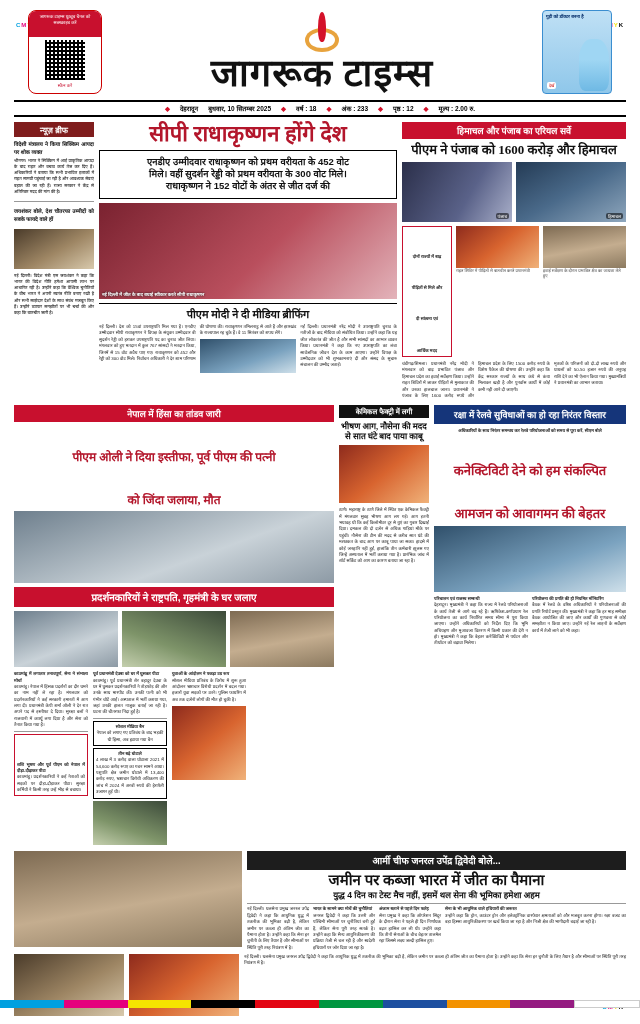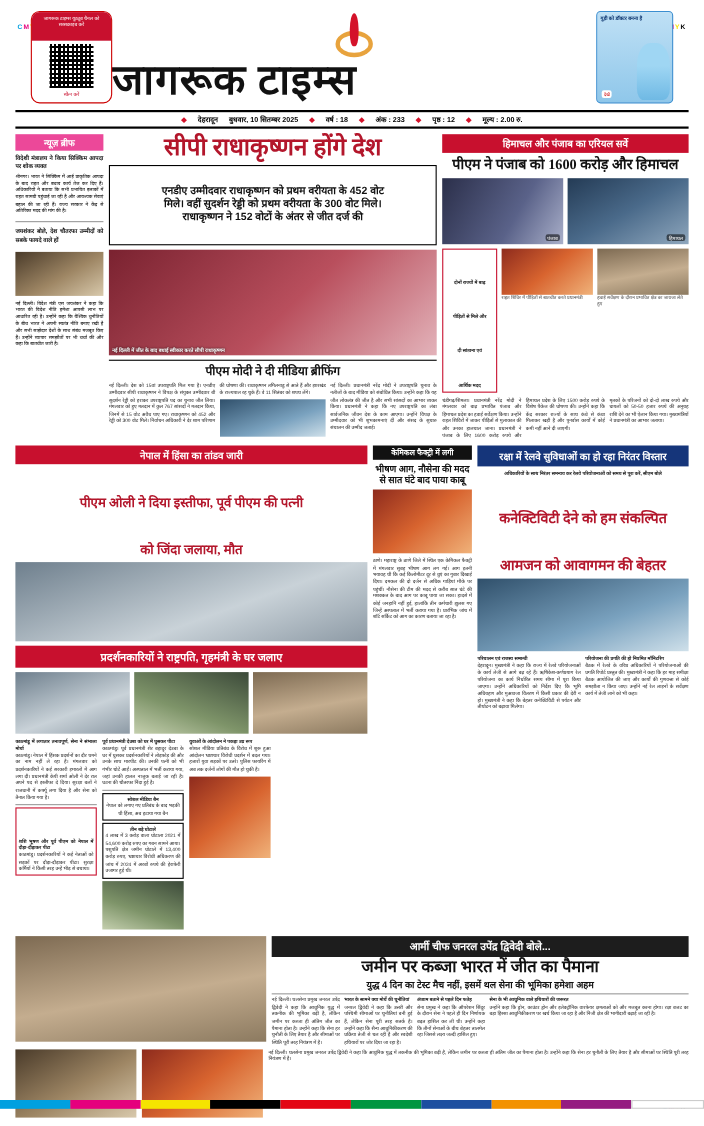--- a/index.html
+++ b/index.html
@@ -27,21 +27,21 @@
   .phone-promo { width:74px; height:84px; border:1px solid #c00; border-radius:8px;
                  background:#fff; position:relative; overflow:hidden; }
   .phone-promo .pp-top { height:26px; background:#c8102e; color:#fff; font-size:4.4px;
                          line-height:1.25; padding:3px 3px 0 3px; text-align:center; }
   .phone-promo .pp-qr { width:40px; height:40px; margin:3px auto 0 auto; background:
       repeating-linear-gradient(0deg,#000 0 2px,#fff 2px 4px),
       repeating-linear-gradient(90deg,#000 0 2px,transparent 2px 4px);
       background-blend-mode:multiply; }
   .phone-promo .pp-btm { font-size:4.5px; text-align:center; color:#c8102e; margin-top:2px;}
 
-  .title-wrap { flex:1; text-align:left; }
+  .title-wrap { flex:1; text-align:center; }
   .flame { width:34px; height:46px; margin:0 auto 0 auto; position:relative; }
   .flame .ring { position:absolute; left:0; top:16px; width:34px; height:24px;
                  border-radius:50%; background:#e8a33d; }
   .flame .ring2{ position:absolute; left:4px; top:20px; width:26px; height:16px;
                  border-radius:50%; background:#fff; }
   .flame .fl   { position:absolute; left:13px; top:0; width:8px; height:30px;
                  background:#d4122a; border-radius:50% 50% 40% 40%; }
   .paper-name { font-family:"Liberation Serif", serif; font-weight:bold;
                 font-size:38px; letter-spacing:1px; color:#111; line-height:1;
                 margin-top:-4px; }
@@ -70,21 +70,21 @@
   .rule { border-top:1px solid #000; }
   .hr-thin{ border-top:1px solid #999; margin:2px 0;}
   .red { color:#c8102e;margin-top:25px; }
   .kicker { background:#c8102e; color:#fff; text-align:center; font-weight:bold;
             font-size:9px; padding:2px 4px; }
   .kicker.dark { background:#111; }
 
   .body-txt { font-size:4.4px; line-height:1.45; text-align:justify; color:#222; }
   .cap { font-size:4.2px; color:#444; line-height:1.3; }
 
-  .brief-head { background:#ec4899; color:#fff; font-size:8px; font-weight:bold;
+  .brief-head { background:#7f1d1d; color:#fff; font-size:8px; font-weight:bold;
                 text-align:center; padding:2px; }
   .brief-item { font-size:4.3px; line-height:1.45; text-align:justify; }
   .brief-title { font-weight:bold; font-size:5.4px; color:#111; display:block; margin-bottom:1px;}
 
   .photo { background:#b9c3cc; position:relative; overflow:hidden; }
   .photo.p1 { background:linear-gradient(160deg,#6e7f8d,#c9d2d8 60%,#8d9aa5); }
   .photo.p2 { background:linear-gradient(150deg,#243b55,#4a6a8a 50%,#8fa7bd); }
   .photo.p3 { background:linear-gradient(170deg,#7d6a52,#c4ad8f 55%,#8c7a60); }
   .photo.p4 { background:linear-gradient(200deg,#3c4a3a,#7e9469 60%,#c4cfae); }
   .photo.p5 { background:linear-gradient(140deg,#8e2b1d,#d8642f 50%,#f0b27a); }
@@ -184,21 +184,21 @@
         <span class="brief-title">जयशंकर बोले, देश चौतरफा उम्मीदों को सबके फायदे वाले हों</span>
       </div>
       <div class="photo p9" style="height:40px"></div>
       <div class="brief-item">
         <span>नई दिल्ली। विदेश मंत्री एस जयशंकर ने कहा कि भारत की विदेश नीति हमेशा आपसी लाभ पर आधारित रही है। उन्होंने कहा कि वैश्विक चुनौतियों के बीच भारत ने अपनी स्वतंत्र नीति बनाए रखी है और सभी साझेदार देशों के साथ संबंध मजबूत किए हैं। उन्होंने व्यापार समझौतों पर भी चर्चा की और कहा कि बातचीत जारी है।</span>
       </div>
     </div>
 
     <div class="col c2">
       <div class="lead-head">सीपी राधाकृष्णन होंगे देश</div>
-      <div class="box" style="padding:17px 4px">
+      <div class="box" style="padding:5px 4px">
         <div class="sub-head">एनडीए उम्मीदवार राधाकृष्णन को प्रथम वरीयता के 452 वोट</div>
         <div class="sub-head">मिले। वहीं सुदर्शन रेड्डी को प्रथम वरीयता के 300 वोट मिले।</div>
         <div class="sub-head">राधाकृष्णन ने 152 वोटों के अंतर से जीत दर्ज की</div>
       </div>
       <div class="photo p7" style="height:96px">
         <span class="plabel">नई दिल्ली में जीत के बाद बधाई स्वीकार करते सीपी राधाकृष्णन</span>
       </div>
       <div class="rule"></div>
       <div class="sec-title center" style="font-size:11px">पीएम मोदी ने दी मीडिया ब्रीफिंग</div>
       <div class="threecol">

